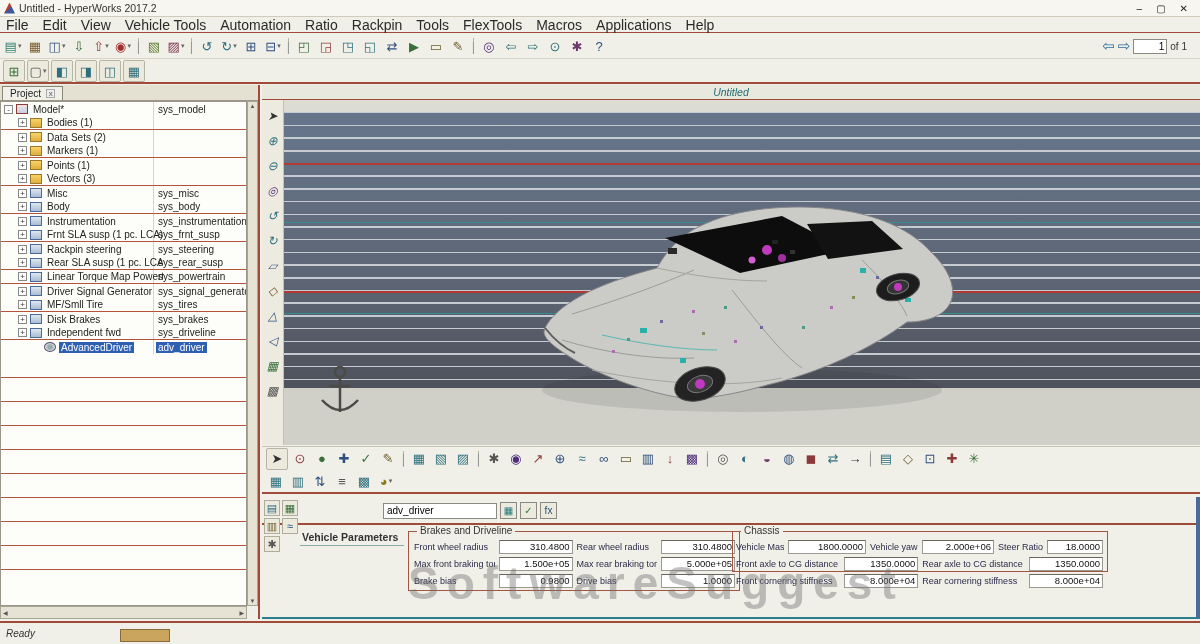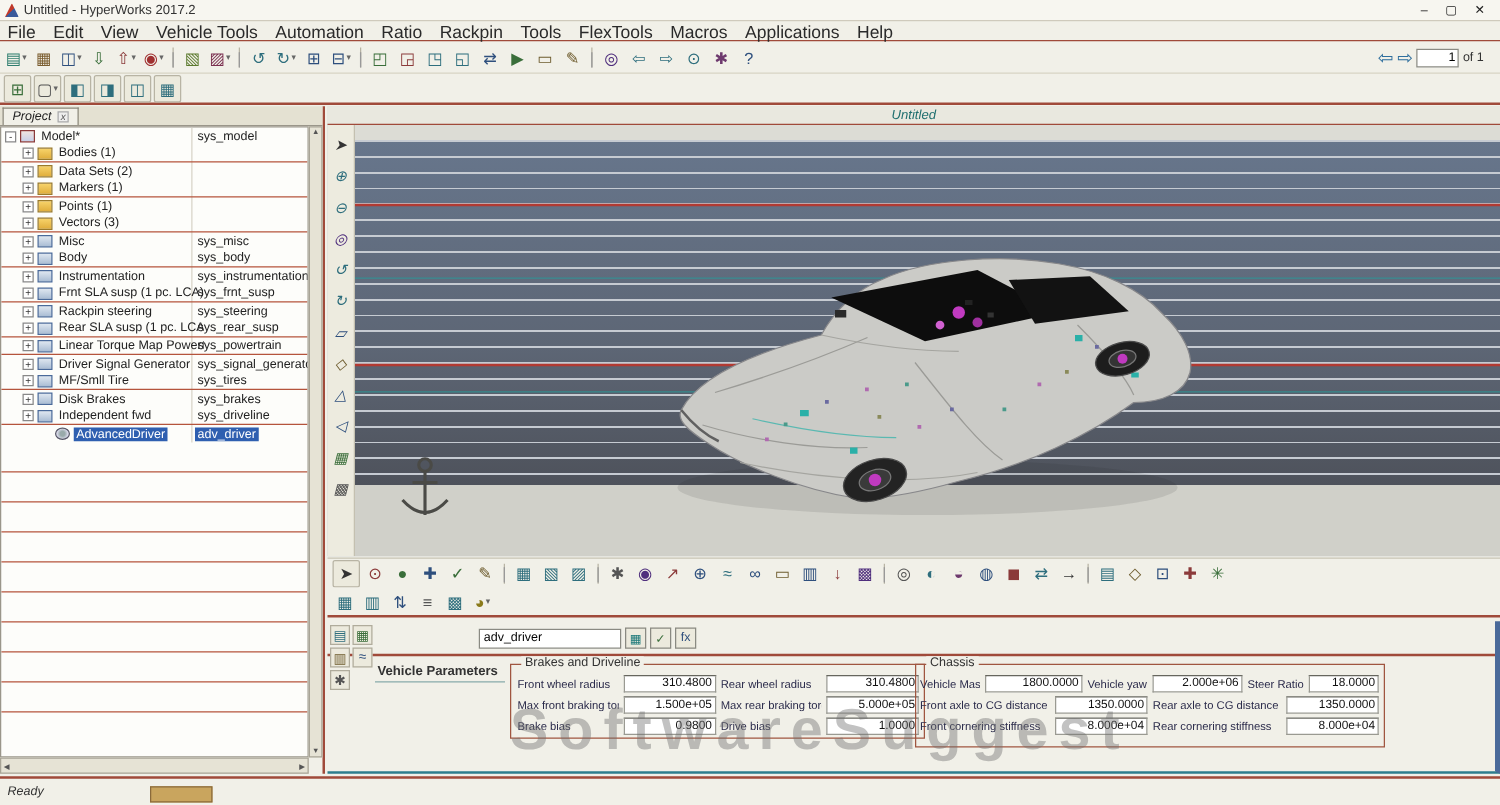--- a/index.html
+++ b/index.html
@@ -25,21 +25,21 @@
 .ticon.sep{width:7px;color:transparent;background:linear-gradient(#b8b4a4,#b8b4a4) center/1px 16px no-repeat;border:none;}
 .ticon.drop::after{content:"\25BE";font-size:7px;color:#666;margin-left:1px;}
 .ticon.big{width:22px;height:22px;border:1px solid #b8b4a4;background:#eceadd;}
 .pagenav{margin-left:auto;display:flex;align-items:center;gap:3px;padding-right:10px;}
 .navarrow{font-size:15px;color:#2e6e9d;}
 .pageinput{width:34px;height:15px;border:1px solid #8a8a82;background:#fff;font-size:10px;text-align:right;padding-right:2px;}
 .oflabel{font-size:10px;color:#333;}
 
 
 .browser{position:absolute;left:0;top:85px;width:260px;height:534px;background:#f1f0e8;border-right:2px solid #a04a3a;}
-.tabrow{height:16px;background:#e4e1d2;border-bottom:1px solid #9a968a;display:flex;align-items:flex-end;padding-left:2px;font-style:italic;}
+.tabrow{height:16px;background:#e4e1d2;border-bottom:1px solid #9a968a;display:flex;align-items:flex-end;padding-left:2px;}
 .ptab{display:inline-flex;align-items:center;gap:5px;border:1px solid #8a8678;border-bottom:none;background:#f1f0e8;padding:1px 7px;font-size:10px;color:#222;}
 .ptab .tclose{font-size:8px;color:#555;border:1px solid #aaa;width:9px;height:9px;line-height:7px;text-align:center;background:#eee;}
 .treewrap{position:absolute;left:0;top:16px;right:11px;bottom:13px;background:#fdfdfa;border:1px solid #9a968a;overflow:hidden;}
 .theader{height:15px;background:#dedacc;border-bottom:1px solid #9a968a;display:flex;font-size:10px;color:#3a4a7a;position:relative;}
 .theader .h1{padding:1px 0 0 6px;width:152px;}
 .theader .h2{padding:1px 0 0 4px;border-left:1px solid #9a968a;}
 .tree{position:relative;}
 .tree::before{content:"";position:absolute;left:152px;top:0;bottom:0;width:1px;background:#d8d4c8;}
 .trow{display:flex;align-items:center;height:14px;font-size:10px;position:relative;white-space:nowrap;}
 .trow.sep{border-bottom:1px solid #b5543c;}
@@ -82,21 +82,21 @@
 .panel .hr{position:absolute;left:0;right:0;top:26px;height:2px;background:#a04a3a;}
 .pstrip{position:absolute;left:2px;top:3px;width:36px;display:flex;flex-wrap:wrap;gap:2px;}
 .picon{width:16px;height:16px;border:1px solid #b0ac9c;background:#eceadd;display:flex;align-items:center;justify-content:center;font-size:11px;}
 .lblfield{position:absolute;left:121px;top:5px;display:flex;gap:3px;align-items:center;}
 .lblinput{width:114px;height:16px;border:1px solid #8a8a82;background:#fff;font-size:10px;padding:0 3px;}
 .fbtn{width:17px;height:17px;border:1px solid #8a8a82;background:#eceadd;font-size:10px;display:flex;align-items:center;justify-content:center;}
 .ptabname{position:absolute;left:38px;top:33px;font-size:10.5px;font-weight:bold;color:#333;border-bottom:1px solid #8aa;padding:1px 6px 2px 2px;}
 .grp{position:absolute;border:1px solid #a05640;}
 .grp-title{position:absolute;top:-7px;left:8px;background:#f1f0e8;padding:0 3px;font-size:10px;color:#333;white-space:nowrap;}
 .gbrakes{left:146px;top:34px;width:332px;height:60px;padding:8px 4px 2px 5px;}
-.gchassis{left:470px;top:34px;width:376px;height:67px;padding:8px 4px 2px 3px;}
+.gchassis{left:470px;top:34px;width:376px;height:41px;padding:8px 4px 2px 3px;}
 .g4{display:grid;grid-template-columns:auto 74px auto 74px;column-gap:4px;row-gap:3px;align-items:center;}
 .g6{display:grid;grid-template-columns:auto 78px auto 72px auto 56px;column-gap:4px;row-gap:3px;align-items:center;margin-bottom:3px;}
 .fld{display:contents;}
 .flbl{font-size:9px;color:#2a2a4a;white-space:nowrap;text-align:left;overflow:hidden;}
 .fval{height:14px;background:#fff;border:1px solid #9a9a92;border-top-color:#66665e;font-size:9.5px;text-align:right;padding:0 2px;line-height:12px;color:#111;overflow:hidden;}
 .pbtns{position:absolute;left:146px;top:98px;display:flex;gap:22px;}
 .pbtn{height:17px;min-width:88px;background:#ece9dc;border:1px solid #777;border-top-color:#fff;border-left-color:#fff;font-size:10px;color:#222;padding:0 10px;}
 
 
 .statusbar{position:absolute;left:0;top:621px;width:1200px;height:23px;background:#f1f0e8;border-top:2px solid #a04a3a;display:flex;align-items:center;}

